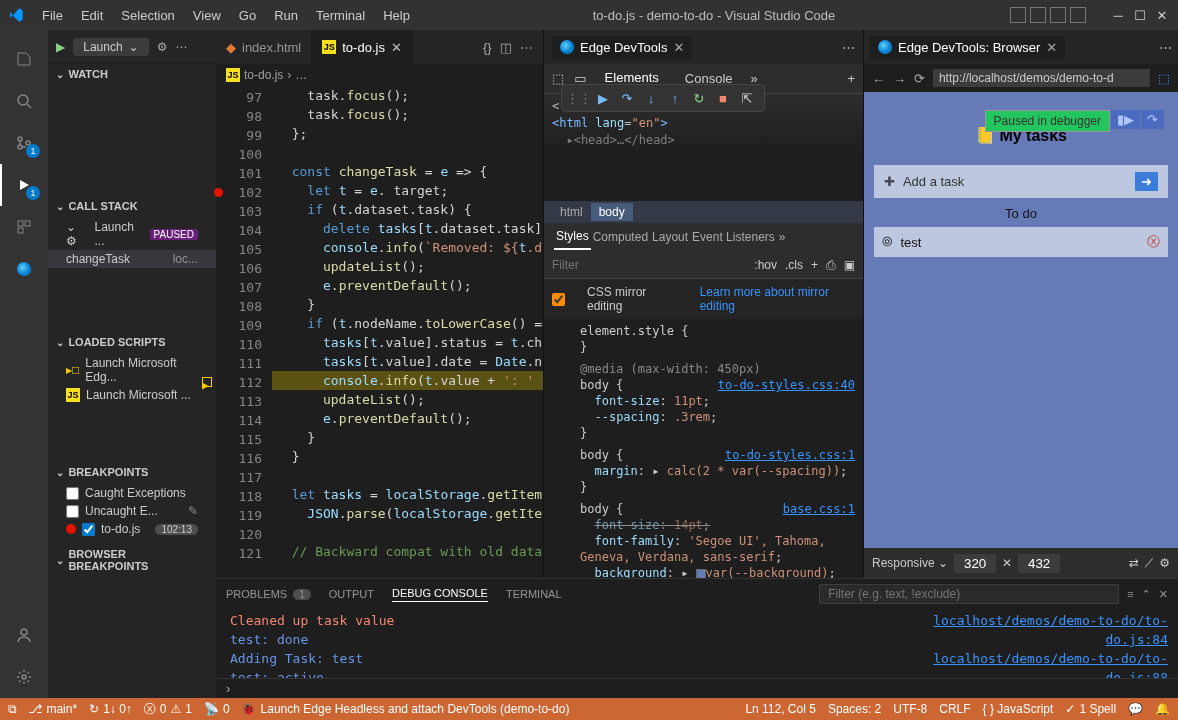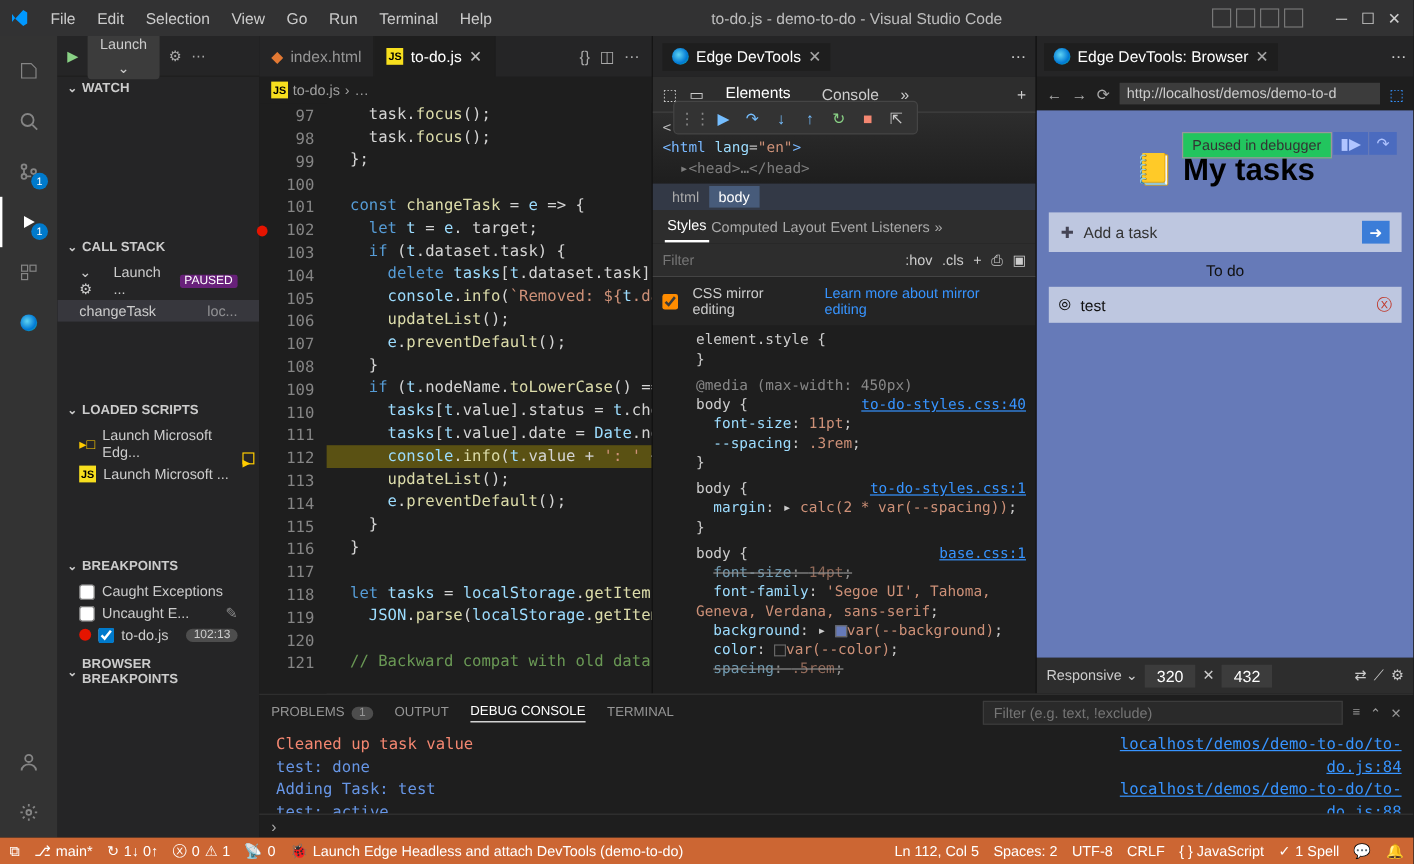--- a/index.html
+++ b/index.html
@@ -60,21 +60,21 @@
 .activitybar .spacer { flex: 1; }
 
 .sidebar {
   width: 168px;
   background: #252526;
   display: flex;
   flex-direction: column;
   font-size: 12px;
 }
 .launch-bar { height: 34px; display:flex; align-items:center; gap:8px; padding: 0 8px; border-bottom:1px solid #1e1e1e;}
-.launch-select { background:#3c3c3c; color:#ccc; padding:2px 10px; border-radius:3px; display:flex;align-items:center;gap:6px;flex-direction:column;}
+.launch-select { background:#3c3c3c; color:#ccc; padding:2px 10px; border-radius:3px; display:flex;align-items:center;gap:6px;}
 .play-icon { color:#89d185; }
 .dots { color:#aaa; }
 .sec-header { padding: 4px 8px; display:flex; align-items:center; font-size:11px; font-weight:bold; color:#ccc; }
 .sec-header .chev { margin-right:4px; font-size:10px;}
 .sec-body { padding: 2px 0 6px 0; }
 .row-item { padding: 2px 18px; display:flex; align-items:center; gap:6px; color:#ccc; cursor:pointer;}
 .paused-badge { background:#68217a; color:#fff; font-size:10px; padding:0 4px; border-radius:2px; margin-left:auto;}
 .stack-row { background:#37373d; }
 .count-badge { background:#4d4d4d; color:#ccc; border-radius:8px; font-size:10px; padding:0 6px; margin-left:auto;}
 input[type=checkbox] { accent-color:#007acc; }
@@ -109,48 +109,48 @@
 
 .devtools-col { flex:1; display:flex; flex-direction:column; border-left:1px solid #111; min-width:0;}
 .dt-tab { height:34px; background:#252526; display:flex; align-items:center; padding:0 8px; gap:8px;}
 .dt-tab .t { padding:4px 8px; display:flex;align-items:center;gap:6px;}
 .dt-tab .active { background:#1e1e1e; color:#fff;}
 .dt-toolbar { height:30px; background:#2d2d2d; display:flex; align-items:center; padding:0 8px; gap:10px; border-bottom:1px solid #444;}
 .dt-toolbar .tb { padding:4px 8px; }
 .dt-toolbar .tb.active { border-bottom:2px solid #1a73e8; color:#fff;}
 .dom-tree { padding:4px 8px; font-family:Consolas,monospace; font-size:12px; line-height:17px; color:#bbb; background: linear-gradient(#2d2d2d,#1e1e1e);}
 .dom-tree .tag { color:#79b8ff; } .dom-tree .attr { color:#9cdcfe;} .dom-tree .val { color:#ce9178;}
-.bc-bar { background:#333946; display:flex; padding:2px 8px; height:22px; align-items:center; font-size:12px;}
+.bc-bar { background:#333946; display:flex; padding:2px 8px; height:22px; align-items:center; font-size:12px;margin-top:48px;}
 .bc-bar .bcitem { padding:2px 8px; color:#aaa;}
 .bc-bar .bcitem.active { background:#475b7a; color:#fff;}
 .styles-tabs { background:#2d2d2d; height:28px; display:flex; align-items:center; padding:0 10px; font-size:12px;}
 .styles-tabs span.active { color:#fff; border-bottom:2px solid #fff;}
 .styles-tabs span { padding:5px 2px; color:#aaa;}
 .styles-filter { height:28px; display:flex; align-items:center; background:#2d2d2d; border-bottom:1px solid #444; padding:0 8px; gap:8px; font-size:12px;}
 .styles-filter input { background:transparent; border:none; color:#ccc; flex:1; outline:none; font-size:12px;}
-.mirror-row { padding:6px 8px; font-size:12px; background:#242424; display:flex; gap:12px; align-items:center;}
+.mirror-row { padding:6px 8px; font-size:12px; background:#242424; display:flex; gap:22px; align-items:center;}
 .mirror-row input { accent-color:#ff8c00;}
 .mirror-row a { color:#3794ff;}
 .styles-body { flex:1; font-family:Consolas,monospace; font-size:12px; line-height:16px; overflow:auto; padding:4px 8px;}
 .styles-body .rule { margin-bottom:6px;margin-left:28px;}
 .styles-body .link { color:#3794ff; float:right; text-decoration:underline;}
 .styles-body .prop { color:#9cdcfe;} .styles-body .pval { color:#ce9178;}
 .strike { text-decoration:line-through; opacity:.65;}
 .swatch { display:inline-block;width:10px;height:10px;border:1px solid #666;vertical-align:middle;}
 
 .browser-col { width:315px; display:flex; flex-direction:column; border-left:1px solid #111;}
 .btab { height:34px; background:#252526; display:flex; align-items:center; padding:0 6px; gap:6px;}
 .btab .t { background:#1e1e1e; padding:4px 8px; display:flex;align-items:center;gap:6px; color:#fff;}
 .btool { height:28px; background:#1e1e1e; display:flex; align-items:center; gap:8px; padding:0 8px; color:#aaa;}
 .btool input { flex:1; background:#3c3c3c; border:none; color:#ccc; padding:2px 6px; font-size:12px;}
 .bview { flex:1; position:relative; background:#667ab8; overflow:hidden;}
 .pause-pill { position:absolute; top:18px; right:68px; background:#22c55e; color:#333; padding:3px 8px; font-size:12px; border:1px solid #999; display:flex;align-items:center;gap:2px;}
 .pause-btns { position:absolute; top:18px; right:14px; display:flex; gap:1px; }
 .pause-btns span { background:#4b6bbf; padding:2px 6px; color:#b0c4ff; }
-.bview h1 { text-align:center; margin-top:34px; font-size:26px; color:#000; font-weight:bold;}
+.bview h1 { text-align:center; margin-top:34px; font-size:16px; color:#000; font-weight:bold;}
 .addtask { margin:20px 10px 8px; background:#bec7e0; padding:7px 10px; display:flex; align-items:center; gap:8px; color:#333;}
 .todoh { text-align:center; margin:6px 0; color:#111; font-weight:500;}
 .task-row { margin:6px 10px; background:#bec7e0; padding:6px 8px; display:flex; align-items:center; gap:8px; color:#111;}
 .bdim { height:30px; background:#2d2d2d; display:flex; align-items:center; gap:6px; padding:0 8px; font-size:12px; color:#ccc;}
 .bdim input { width:42px; background:#3c3c3c; border:none; color:#fff; text-align:center; padding:2px;}
 
 .panel {
   height: 120px;
   background: #1e1e1e;
   border-top: 1px solid #333;

